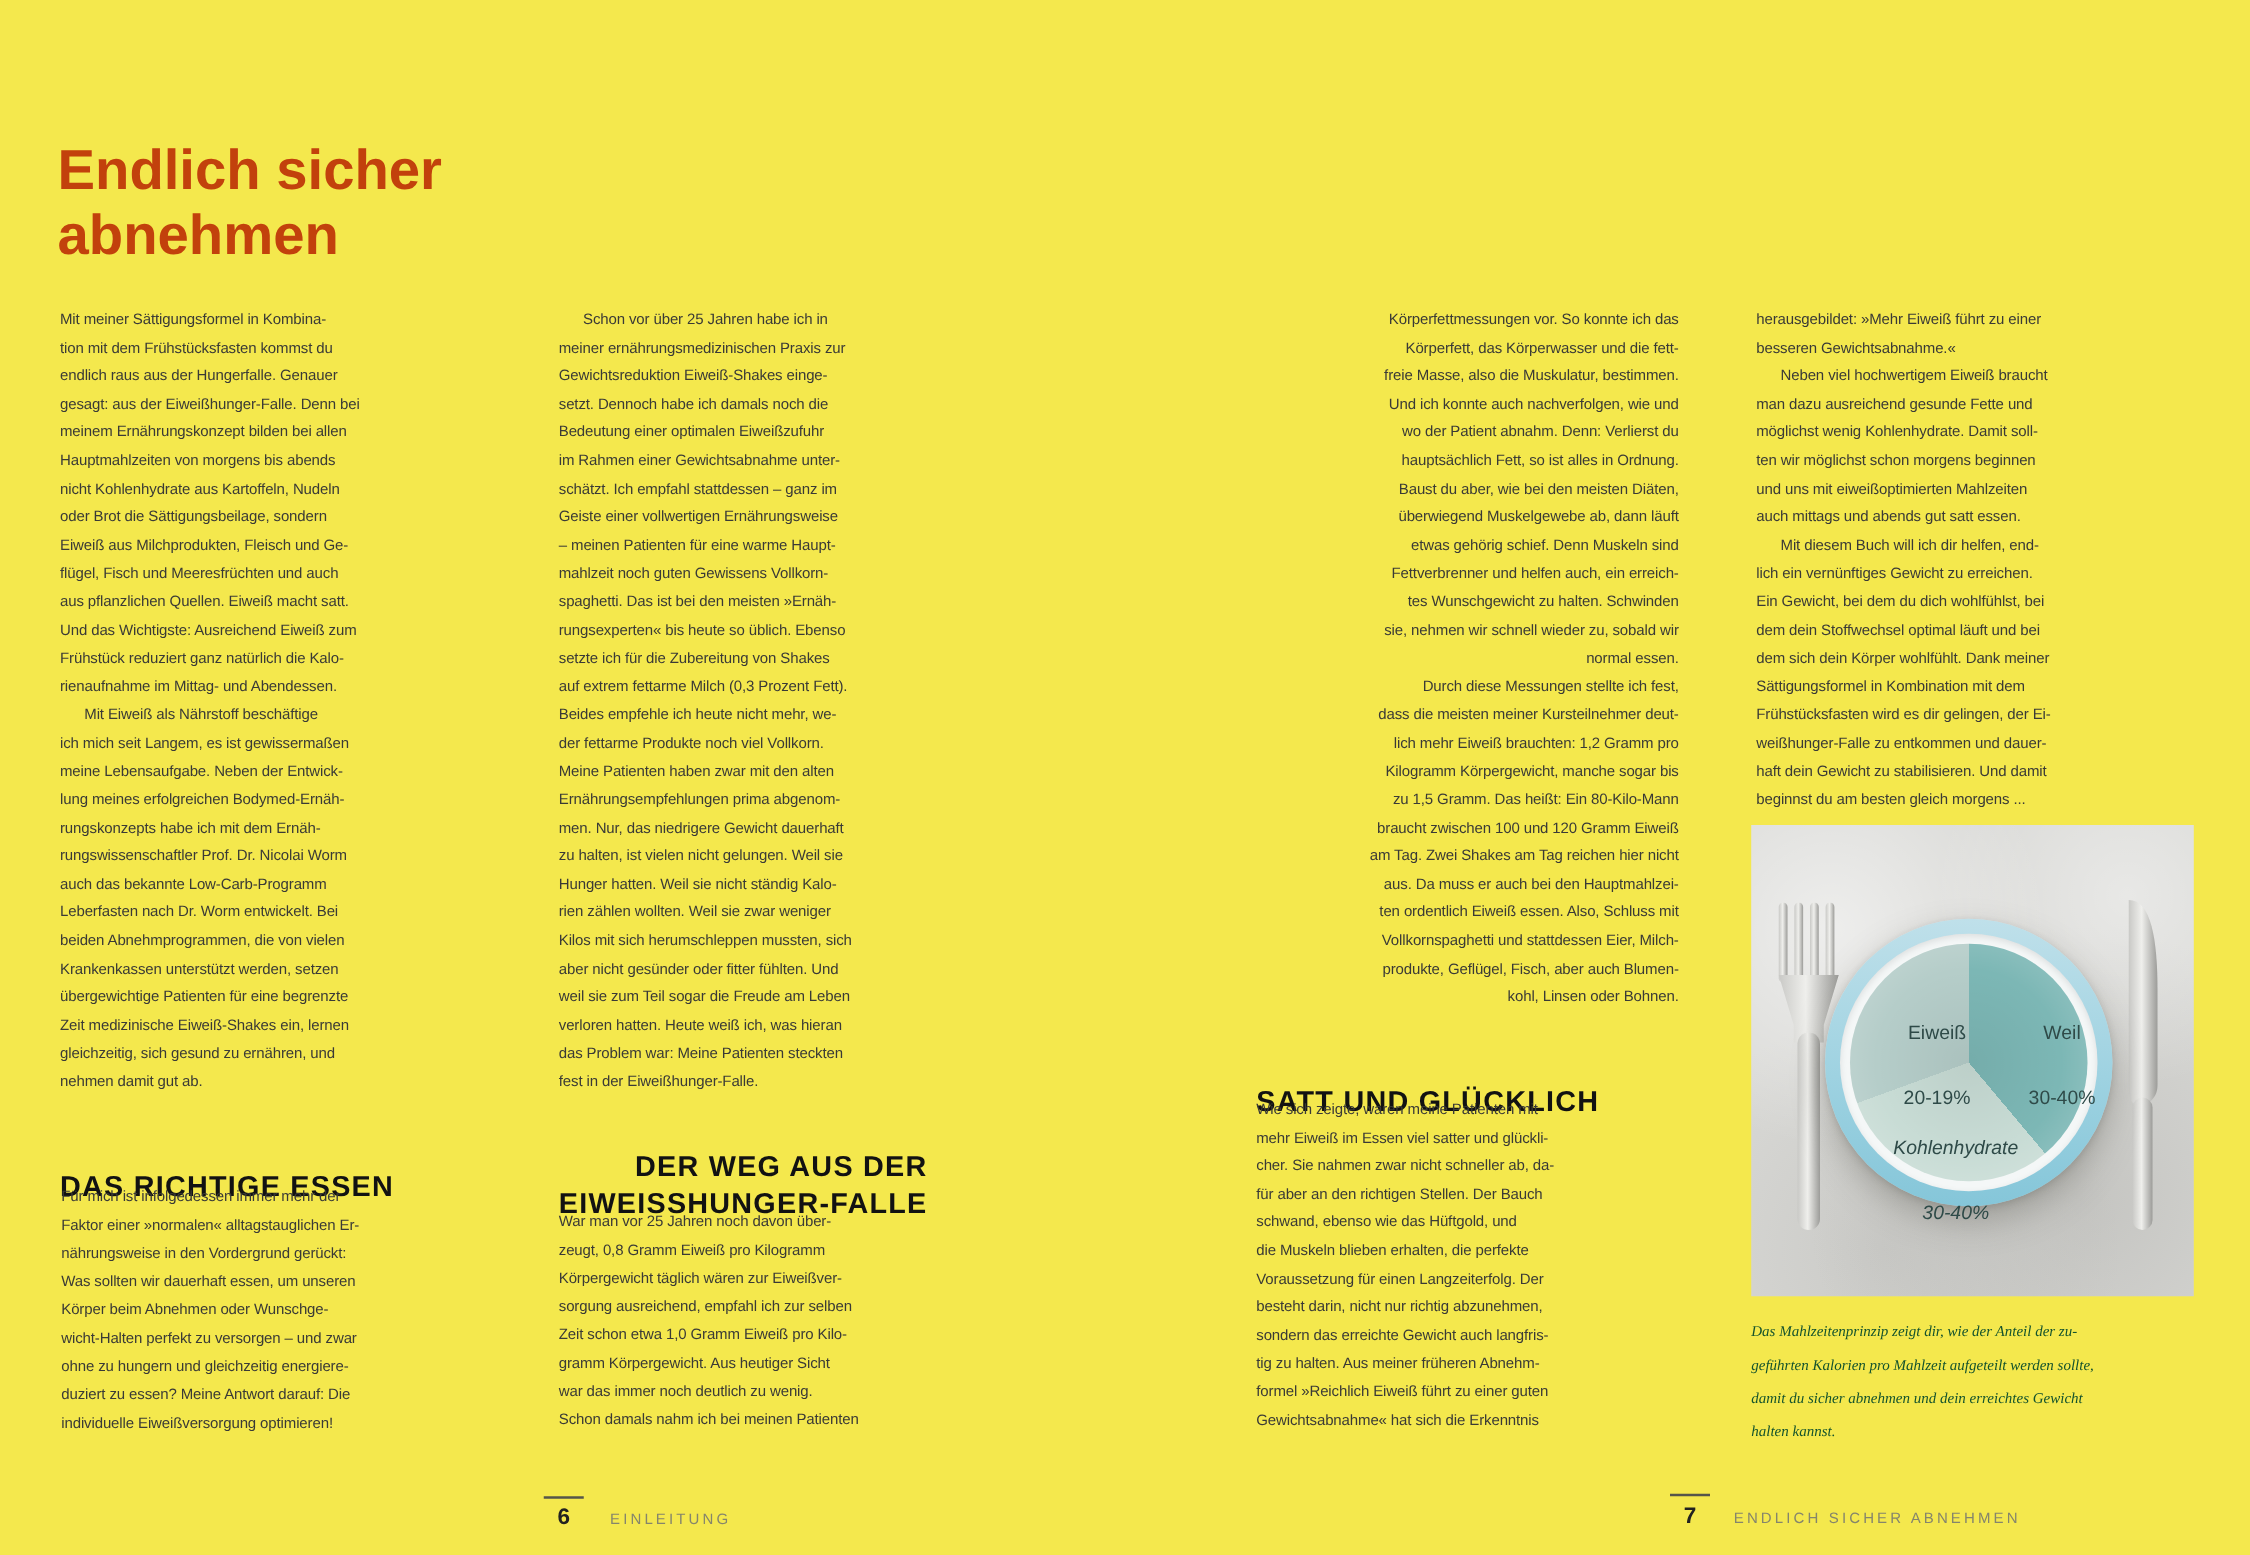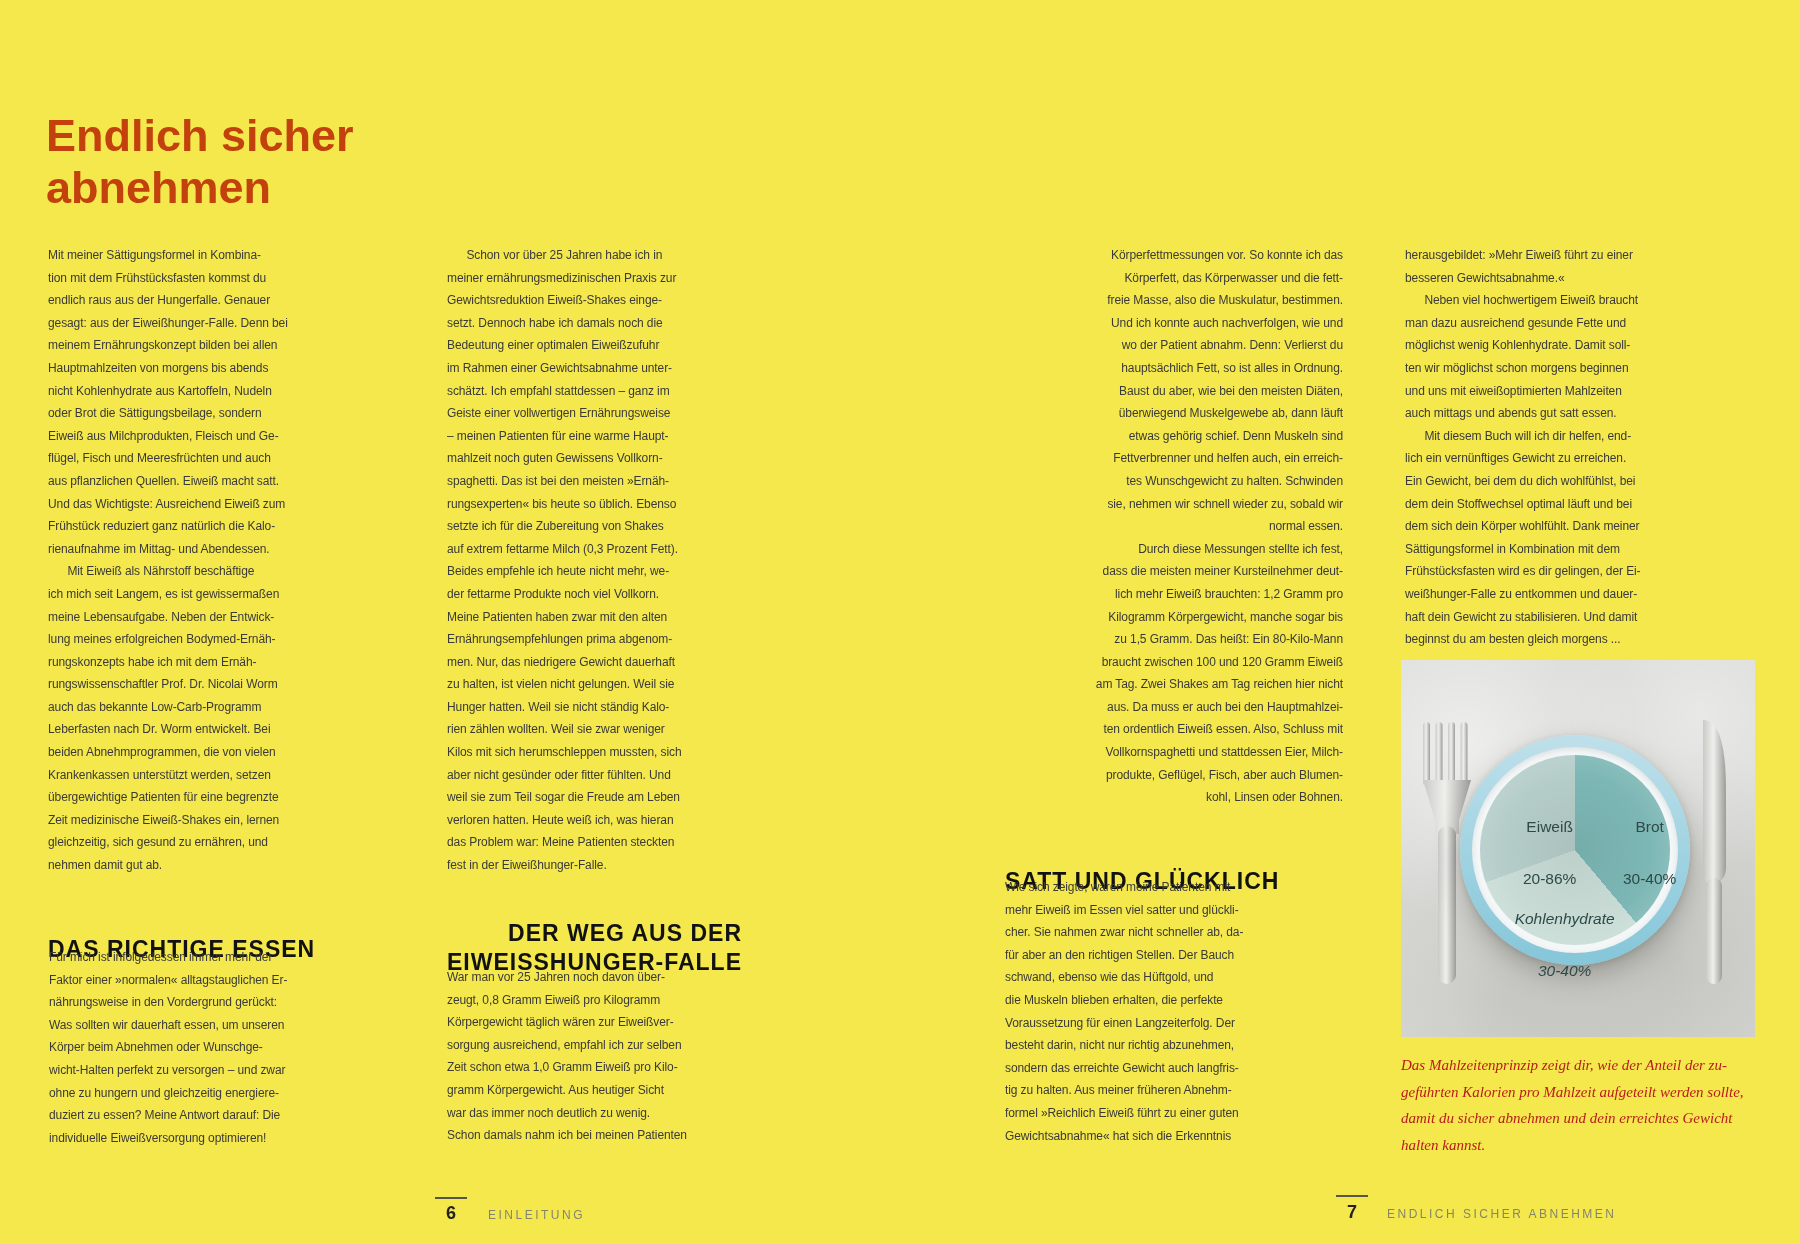--- a/index.html
+++ b/index.html
@@ -52,21 +52,21 @@
     position:absolute;left:0;top:0;right:0;bottom:0;border-radius:50%;
     background:radial-gradient(circle, rgba(0,0,0,.06) 0%, rgba(0,0,0,0) 55%, rgba(255,255,255,.14) 78%, rgba(0,0,0,.05) 100%);
   }
   .pie-label{
     position:absolute;text-align:center;
     font-size:15.5px;line-height:26px;color:#2e4a48;white-space:pre-wrap;
   }
   .caption{
     left:1401px;top:1052px;width:360px;
     font-family:"Liberation Serif",serif;font-style:italic;
-    font-size:15px;line-height:26.5px;color:#b91c1c;white-space:pre-wrap;
+    font-size:12px;line-height:26.5px;color:#14532d;white-space:pre-wrap;
   }
   .footer-rule{width:32px;height:2px;background:#55554a;}
   .footer-num{width:32px;text-align:center;font-size:18px;font-weight:700;color:#222220;}
   .footer-label{font-size:12px;letter-spacing:2.5px;color:#85856c;}
   svg{display:block;}
 </style>
 </head>
 <body style="background: rgb(244, 232, 77);">
 
 <h1 class="abs title">Endlich sicher
@@ -237,24 +237,24 @@
   <div class="plate">
     <div class="plate-white">
       <div class="pie" style="background: conic-gradient(rgb(124, 183, 181) 0deg, rgb(124, 183, 181) 140deg, rgb(200, 220, 213) 140deg, rgb(200, 220, 213) 250deg, rgb(181, 205, 201) 250deg, rgb(181, 205, 201) 360deg);">
         <div class="pie-overlay"></div>
       </div>
     </div>
   </div>
 
   <div class="pie-label" style="left:85px;top:128px;width:110px;">
     <span>Eiweiß</span><br>
-    <span>20-86%</span>
+    <span>20-19%</span>
   </div>
   <div class="pie-label" style="left:185px;top:128px;width:110px;">
-    <span>Brot</span><br>
+    <span>Weil</span><br>
     <span>30-40%</span>
   </div>
   <div class="pie-label" style="left:55px;top:220px;width:200px;font-style:italic;">
     <span>Kohlenhydrate</span><br>
     <span>30-40%</span>
   </div>
 </div>
 
 <div class="abs caption">Das Mahlzeitenprinzip zeigt dir, wie der Anteil der zu-
 geführten Kalorien pro Mahlzeit aufgeteilt werden sollte,

